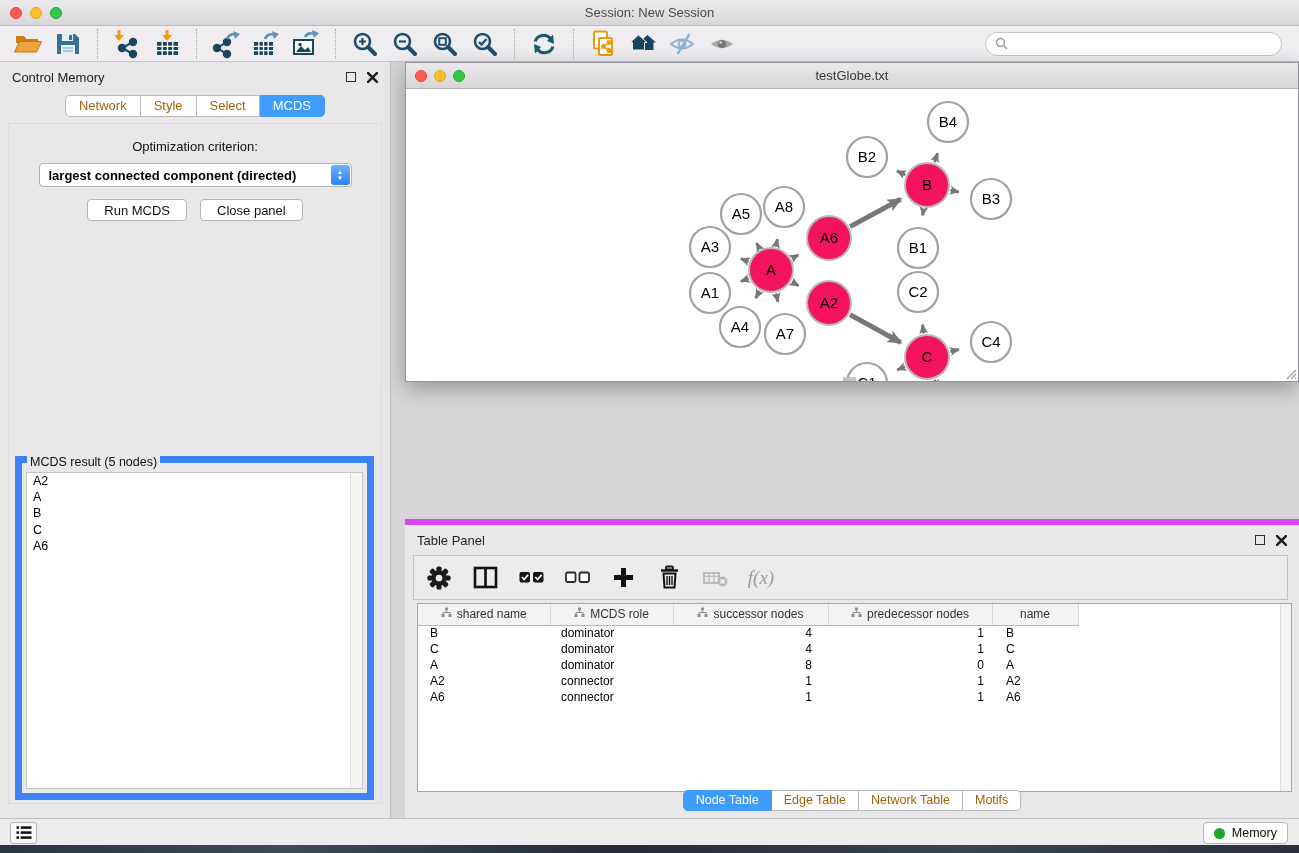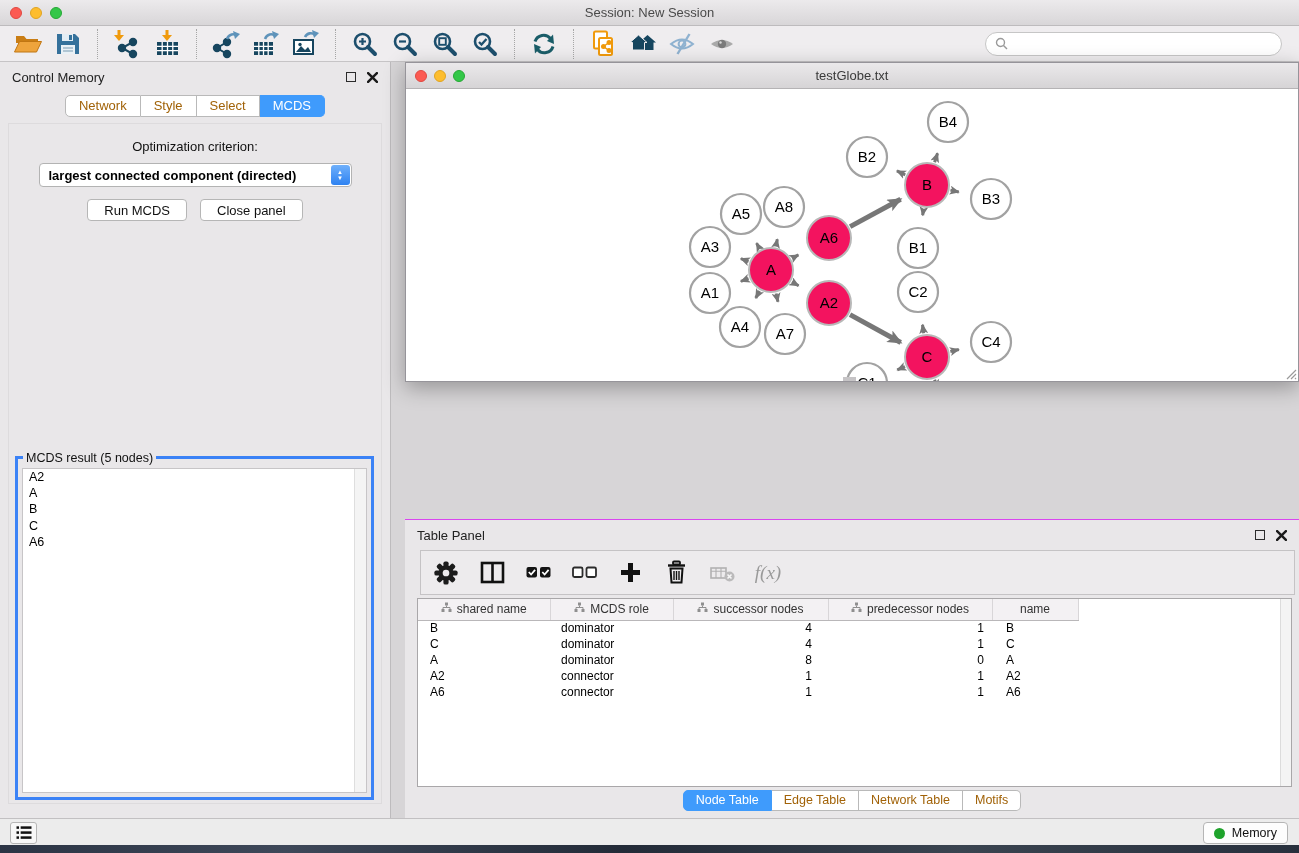--- a/index.html
+++ b/index.html
@@ -42,41 +42,41 @@
   .cp-body { position:absolute; left:8px; right:8px; top:61px; bottom:14px; border:1px solid #dddbdd; background:#e9e7e9; }
   .opt-label { text-align:center; margin-top:15px; font-size:13px; color:#111; }
   .select { margin:9px auto 0; width:313px; height:24px; background:#fff; border:1px solid #b3b3b3;
     border-radius:4px; display:flex; align-items:center; font-size:13px; padding-left:9px; position:relative;font-weight:bold; }
   .stepper { position:absolute; right:1px; top:1px; bottom:1px; width:19px;
     background:linear-gradient(#6fb0fb,#2e82f1); border-radius:3px; color:#fff;
     display:flex; flex-direction:column; align-items:center; justify-content:center; font-size:6px; line-height:6.5px; }
   .cp-buttons { display:flex; justify-content:center; gap:13px; margin-top:12px;align-items:center; }
   .btn { height:22px; padding:0 16px; background:#fff; border:1px solid #b6b6b6; border-radius:4px;
     font-size:13px; color:#111; font-family:inherit; }
-  .result-box { position:absolute; left:6px; right:7px; top:332px; height:344px; border:3px solid #3b82f6;padding-left:12px; }
+  .result-box { position:absolute; left:6px; right:7px; top:332px; height:344px; border:7px solid #3b82f6;padding-left:12px; }
   .result-legend { position:absolute; top:-8px; left:5px; background:#e9e7e9; padding:0 3px; font-size:12.5px; color:#111; }
   .result-list { position:absolute; left:4px; right:4px; top:9px; bottom:4px; background:#fff;
     border:1px solid #c7c5c7; overflow:hidden; }
   .result-scroll { position:absolute; right:0; top:0; bottom:0; width:12px; background:#f4f4f4; border-left:1px solid #dedede; }
   .result-item { font-size:12.5px; line-height:16.2px; padding-left:6px; color:#000; }
 
   
   .network-window { position:absolute; left:405px; top:62px; width:894px; height:320px;
     background:#fff; border:1px solid #96949a; box-shadow:0 6px 20px rgba(0,0,0,.30); }
   .inner-titlebar { position:relative; height:26px; background:linear-gradient(#ebe9eb,#d6d4d6); border-bottom:1px solid #b5b3b5; }
   .inner-lights { position:absolute; left:9px; top:7px; display:flex; gap:7px; }
   .inner-title { text-align:center; line-height:26px; font-size:13px; color:#3a3a3a; }
   .canvas { position:absolute; left:0; top:26px; right:0; bottom:0; background:#fff; overflow:hidden; }
   .grip-corner { position:absolute; right:1px; bottom:1px; }
   .grip-left { position:absolute; left:0; top:344px; width:5px; height:14px; background:#c6c4c6; }
   .grip-bottom { position:absolute; left:437px; bottom:0; width:13px; height:4px; background:#c6c4c6; }
 
   
-  .table-panel { position:absolute; left:405px; top:519px; width:894px; height:299px; background:#e9e7e9; border-top:1px solid #d946ef; }
-  .tp-toolbar { position:absolute; left:15px; top:30px; width:875px; height:45px; background:#edebed;
+  .table-panel { position:absolute; left:405px; top:519px; width:894px; height:299px; background:#e9e7e9; border-top:6px solid #d946ef; }
+  .tp-toolbar { position:absolute; left:8px; top:30px; width:875px; height:45px; background:#edebed;
     border:1px solid #c5c3c5; display:flex; align-items:center; padding:3px 8px; gap:12px; }
   .ttbtn { width:34px; height:36px; display:flex; align-items:center; justify-content:center; flex:0 0 auto; }
   .fx { font-family:"Liberation Serif", serif; font-style:italic; font-size:19px; color:#9a9a9a; }
   .tp-table { position:absolute; left:12px; top:78px; width:875px; height:189px; background:#fff;
     border:1px solid #a9a7a9; overflow:hidden; }
   table { border-collapse:collapse; width:100%; font-size:12px; table-layout:fixed; }
   thead th { height:21px; background:#f3f1f3; border-bottom:1px solid #b9b7b9; border-right:1px solid #d8d6d8;
     font-weight:normal; color:#333; font-size:12px; }
   thead th.filler { background:#fff; border-right:none; border-bottom:none; }
   th .hdr-inner { display:inline-flex; align-items:center; gap:5px;justify-content:flex-end; }

